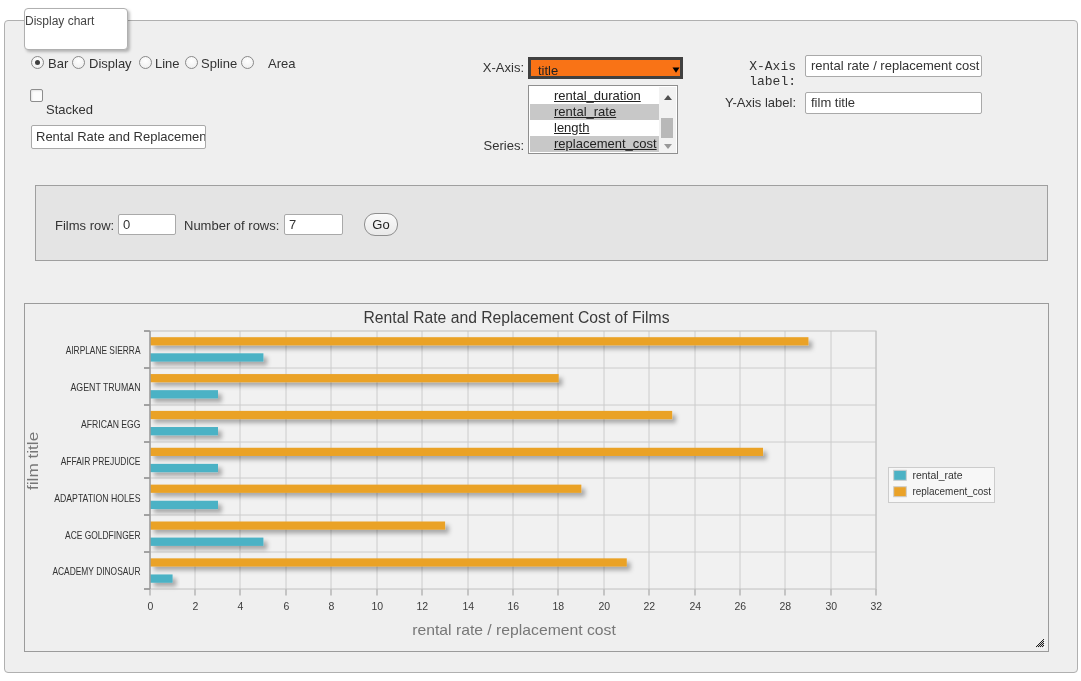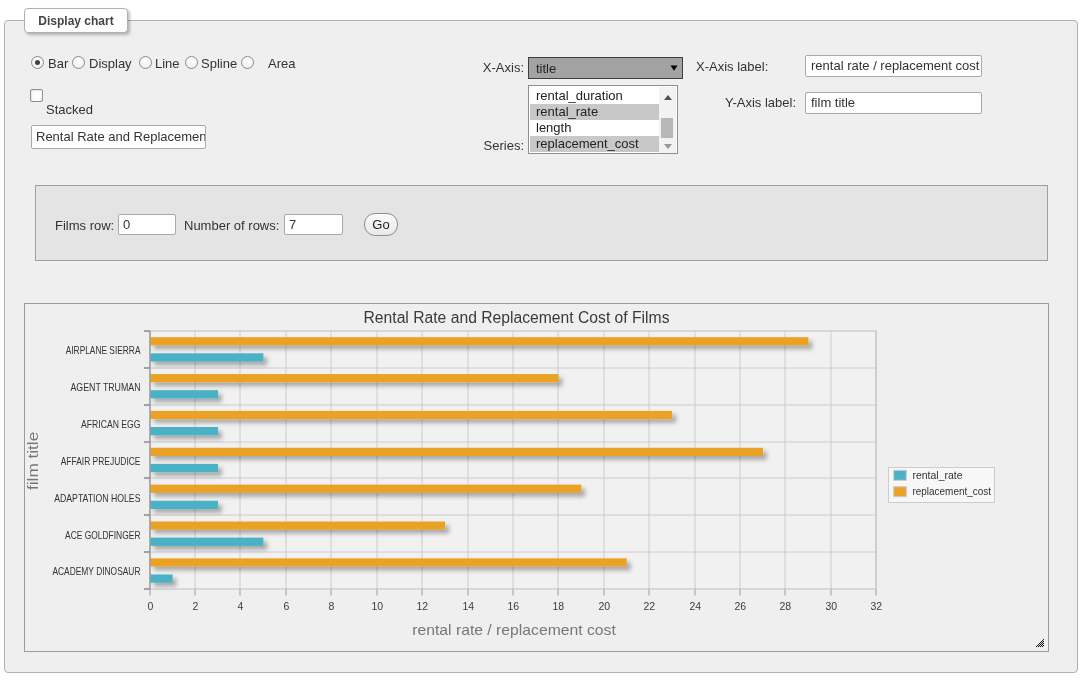--- a/index.html
+++ b/index.html
@@ -1,29 +1,29 @@
 <!DOCTYPE html>
 <html><head>
 <meta charset="utf-8">
 <style>
 * { box-sizing: border-box; margin:0; padding:0; }
 html,body { width:1081px; height:681px; background:#fff; font-family:"Liberation Sans", sans-serif; }
 body { position:relative; overflow:hidden; }
 .abs { position:absolute; }
 #fs { left:4px; top:20px; width:1074px; height:653px; background:#efefef; border:1px solid #b0b0b0; border-radius:4px; }
-#lg { left:24px; top:8px; width:104px; height:25px; background:#fff; border:1px solid #b0b0b0; border-radius:4px; box-shadow:2px 2px 3px rgba(0,0,0,.25); font-weight:bold; font-size:12px; color:#444; text-align:center; line-height:24px; z-index:5; }
+#lg { left:24px; top:8px; width:104px; height:42px; background:#fff; border:1px solid #b0b0b0; border-radius:4px; box-shadow:2px 2px 3px rgba(0,0,0,.25); font-weight:normal; font-size:12px; color:#444; line-height:24px; z-index:5; }
 .lbl { font-size:13px; color:#333; }
 .radio { width:13px; height:13px; border-radius:50%; border:1px solid #898989; background:radial-gradient(circle at 50% 35%, #ffffff 0%, #ededed 90%); }
 .radio.on:after { content:""; position:absolute; left:3px; top:3px; width:5px; height:5px; border-radius:50%; background:#3f3f3f; }
 .chk { width:13px; height:13px; border:1px solid #8d8d8d; border-radius:2px; background:#fcfcfc; box-shadow:inset 1px 1px 2px rgba(0,0,0,.1); }
 .inp { background:#fff; border:1px solid #a9a9a9; border-radius:2px; font-size:13px; color:#333; white-space:nowrap; overflow:hidden; }
-#selbox { left:528px; top:57px; width:155px; height:22px; background:#a3a3a3; border:1px solid #404040; }
+#selbox { left:528px; top:57px; width:155px; height:22px; background:#f97316; border:3px solid #404040; }
 #selbox .txt { position:absolute; left:7px; top:3px; font-size:13px; color:#222; }
 #listbox { left:528px; top:85px; width:150px; height:69px; background:#fff; border:1px solid #8f8f8f; overflow:hidden; }
-.opt { position:absolute; left:1px; width:131px; height:16px; font-size:13px; color:#222; padding-left:6px; line-height:16px; }
+.opt { position:absolute; left:1px; width:131px; height:16px; font-size:13px; color:#222; padding-left:24px; line-height:16px;text-decoration:underline; }
 .opt.sel { background:#c8c8c8; }
 #sbar { position:absolute; right:1px; top:1px; width:17px; height:66px; background:#f2f2f2; }
 #sbar .up { position:absolute; left:5px; top:8px; width:0; height:0; border-left:4px solid transparent; border-right:4px solid transparent; border-bottom:5px solid #505050; }
 #sbar .dn { position:absolute; left:5px; bottom:4px; width:0; height:0; border-left:4px solid transparent; border-right:4px solid transparent; border-top:5px solid #989898; }
 #sbar .th { position:absolute; left:2px; top:31px; width:12px; height:20px; background:#b8b8b8; }
 #toolbar { left:35px; top:185px; width:1013px; height:76px; background:#e4e4e4; border:1px solid #9f9f9f; }
 #gobtn { left:364px; top:213px; width:34px; height:23px; border:1px solid #8e8e8e; border-radius:11px; background:linear-gradient(#fafafa,#e9e9e9); font-size:13px; color:#222; text-align:center; line-height:21px; }
 #chart { left:24px; top:303px; width:1025px; height:349px; border:1px solid #9b9b9b; background:#efefef; }
 </style>
 </head>
@@ -61,21 +61,21 @@
   <div class="opt" style="top:34px;">length</div>
   <div class="opt sel" style="top:50px;">replacement_cost</div>
   <div id="sbar">
       <span class="up"></span>
       <span class="th"></span>
       <span class="dn"></span>
     </div>
 </div>
 <div class="abs lbl" style="left:424px;top:138px;width:100px;text-align:right;">Series:</div>
 
-<div class="abs lbl" style="left:696px;top:59px;width:100px;">X-Axis label:</div>
+<div class="abs lbl" style="left:696px;top:59px;width:100px;text-align:right;font-family:Liberation Mono, monospace;">X-Axis label:</div>
 <div class="abs inp" style="left:805px;top:55px;width:177px;height:22px;line-height:20px;padding-left:5px;">rental rate / replacement cost</div>
 <div class="abs lbl" style="left:696px;top:95px;width:100px;text-align:right;">Y-Axis label:</div>
 <div class="abs inp" style="left:805px;top:92px;width:177px;height:22px;line-height:20px;padding-left:5px;">film title</div>
 
 <div id="toolbar" class="abs"></div>
 <div class="abs lbl" style="left:55px;top:218px;">Films row:</div>
 <div class="abs inp" style="left:118px;top:214px;width:58px;height:21px;line-height:19px;padding-left:4px;">0</div>
 <div class="abs lbl" style="left:184px;top:218px;">Number of rows:</div>
 <div class="abs inp" style="left:284px;top:214px;width:59px;height:21px;line-height:19px;padding-left:4px;">7</div>
 <div id="gobtn" class="abs">Go</div>

